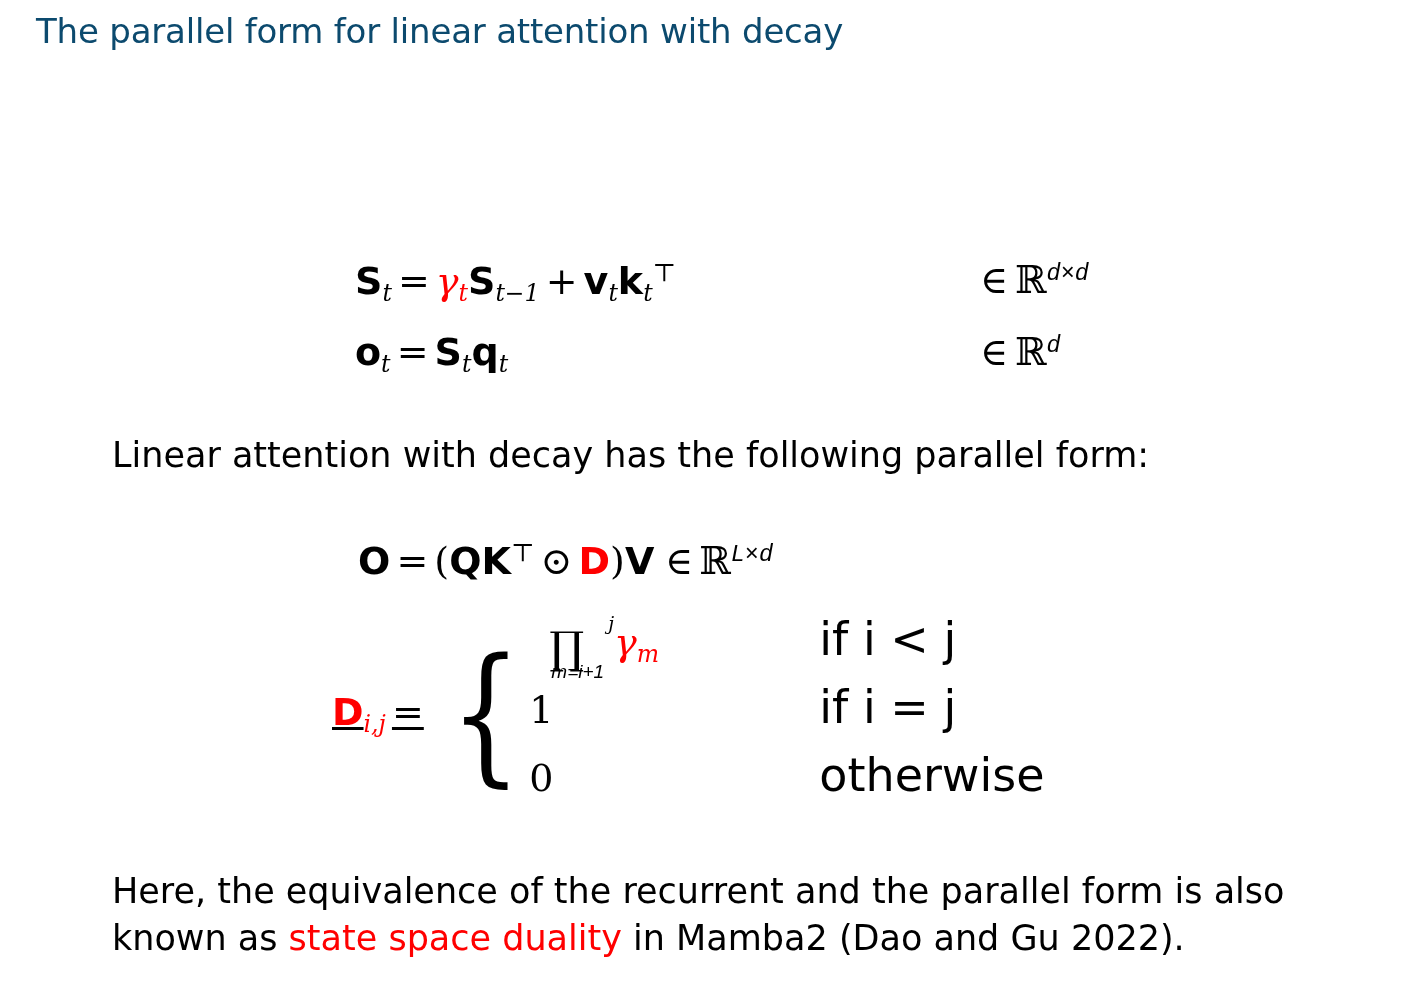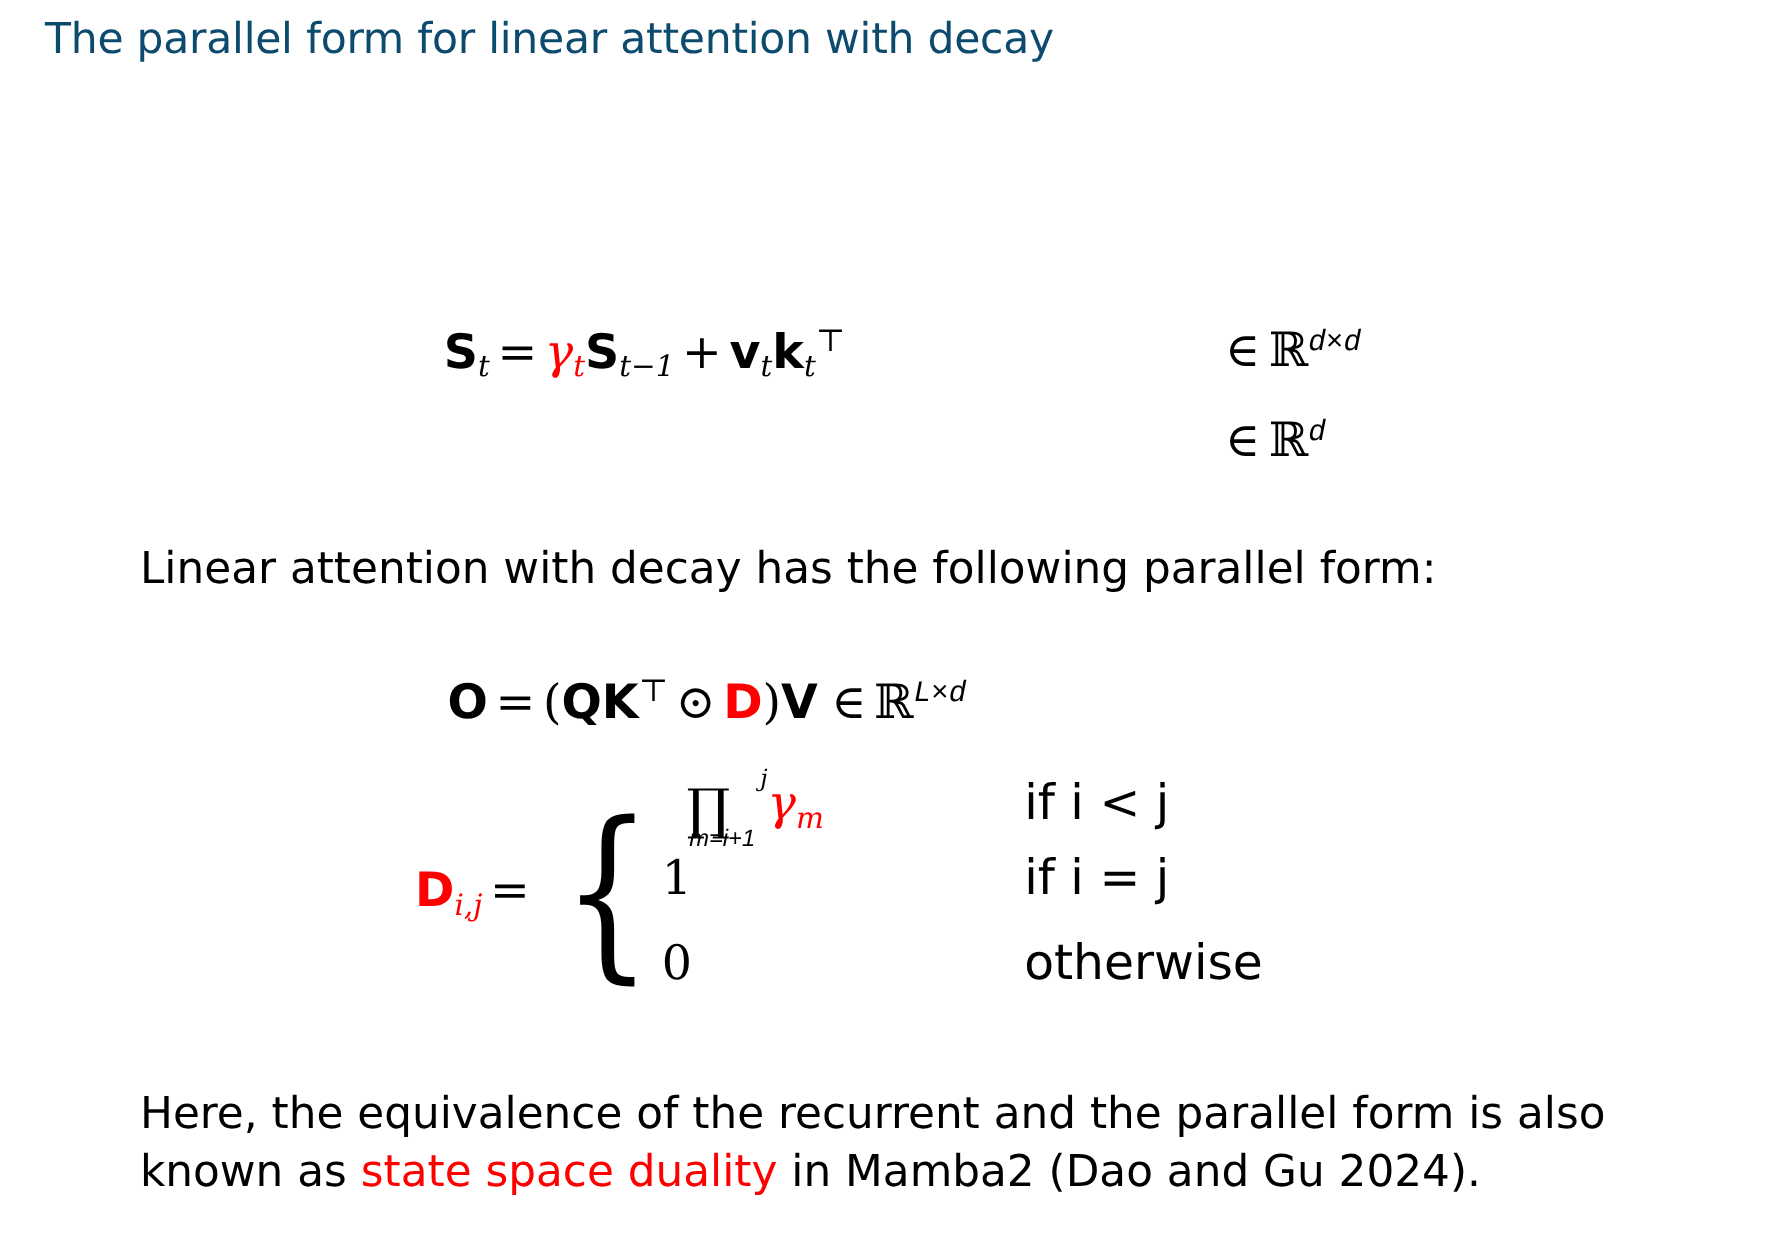--- a/index.html
+++ b/index.html
@@ -127,20 +127,21 @@
     position: absolute;
     left: 332px;
     top: 612px;
     display: flex;
     align-items: center;
   }
   .cases-lhs {
     font-size: 38px;
     padding-right: 6px;
     white-space: nowrap;
+    text-decoration: underline;
   }
   .brace {
     font-family: "DejaVu Serif", serif;
     font-size: 150px;
     line-height: 0.80;
     font-weight: 300;
     transform: scaleX(0.75);
     transform-origin: center;
     margin: 0 -4px 0 2px;
     color: #000;
@@ -156,21 +157,21 @@
     align-items: baseline;
     height: 68px;
   }
   .case-val {
     width: 290px;
     font-size: 38px;
     white-space: nowrap;
   }
   .case-cond {
     font-family: "DejaVu Sans", sans-serif;
-    font-size: 39px;
+    font-size: 46px;
     white-space: nowrap;
   }
 
   
   .prod {
     display: inline-flex;
     flex-direction: column;
     align-items: center;
     vertical-align: middle;
     line-height: 1;
@@ -207,20 +208,21 @@
 
 <div class="eq-block-recurrent">
 
   <div class="eq-row">
     <div class="eq-lhs math"><span class="mathbf">S</span><span class="sub">t</span><span class="op">=</span><span class="mi red">γ</span><span class="sub red">t</span><span class="mathbf">S</span><span class="sub">t−1</span><span class="op">+</span><span class="mathbf">v</span><span class="sub">t</span><span class="mathbf">k</span><span class="sub">t</span><span class="sup-op">⊤</span></div>
 
     <div class="eq-space math"><span>∈</span><span class="bb" style="padding-left:0.18em">ℝ</span><span class="sup">d×d</span></div>
   </div>
 
   <div class="eq-row">
+    <div class="eq-lhs math"><span class="mathbf">o</span><span class="sub">t</span><span class="op">=</span><span class="mathbf">S</span><span class="sub">t</span><span class="mathbf">q</span><span class="sub">t</span></div>
 
     <div class="eq-space math"><span>∈</span><span class="bb" style="padding-left:0.18em">ℝ</span><span class="sup">d</span></div>
   </div>
 </div>
 
 <div class="prose prose-1">Linear attention with decay has the following parallel form:</div>
 
 <div class="eq-parallel math"><span class="mathbf">O</span><span class="op">=</span><span>(</span><span class="mathbf">Q</span><span class="mathbf">K</span><span class="sup-op">⊤</span><span class="op">⊙</span><span class="mathbf red">D</span><span>)</span><span class="mathbf">V</span><span class="op" style="padding-left:0.28em">∈</span><span class="bb">ℝ</span><span class="sup">L×d</span></div>
 
 <div class="cases-wrap">
@@ -246,13 +248,13 @@
     </div>
 
     <div class="cases-row">
       <div class="case-val math">0</div>
       <div class="case-cond">otherwise</div>
     </div>
 
   </div>
 </div>
 
-<div class="prose prose-2"><span>Here, the equivalence of the recurrent and the parallel form is also known as </span><span class="red">state space duality</span><span> in Mamba2 (Dao and Gu 2024).</span></div>
+<div class="prose prose-2"><span>Here, the equivalence of the recurrent and the parallel form is also known as </span><span class="red">state space duality</span><span> in Mamba2 (Dao and Gu 2022).</span></div>
 
 </body></html>

